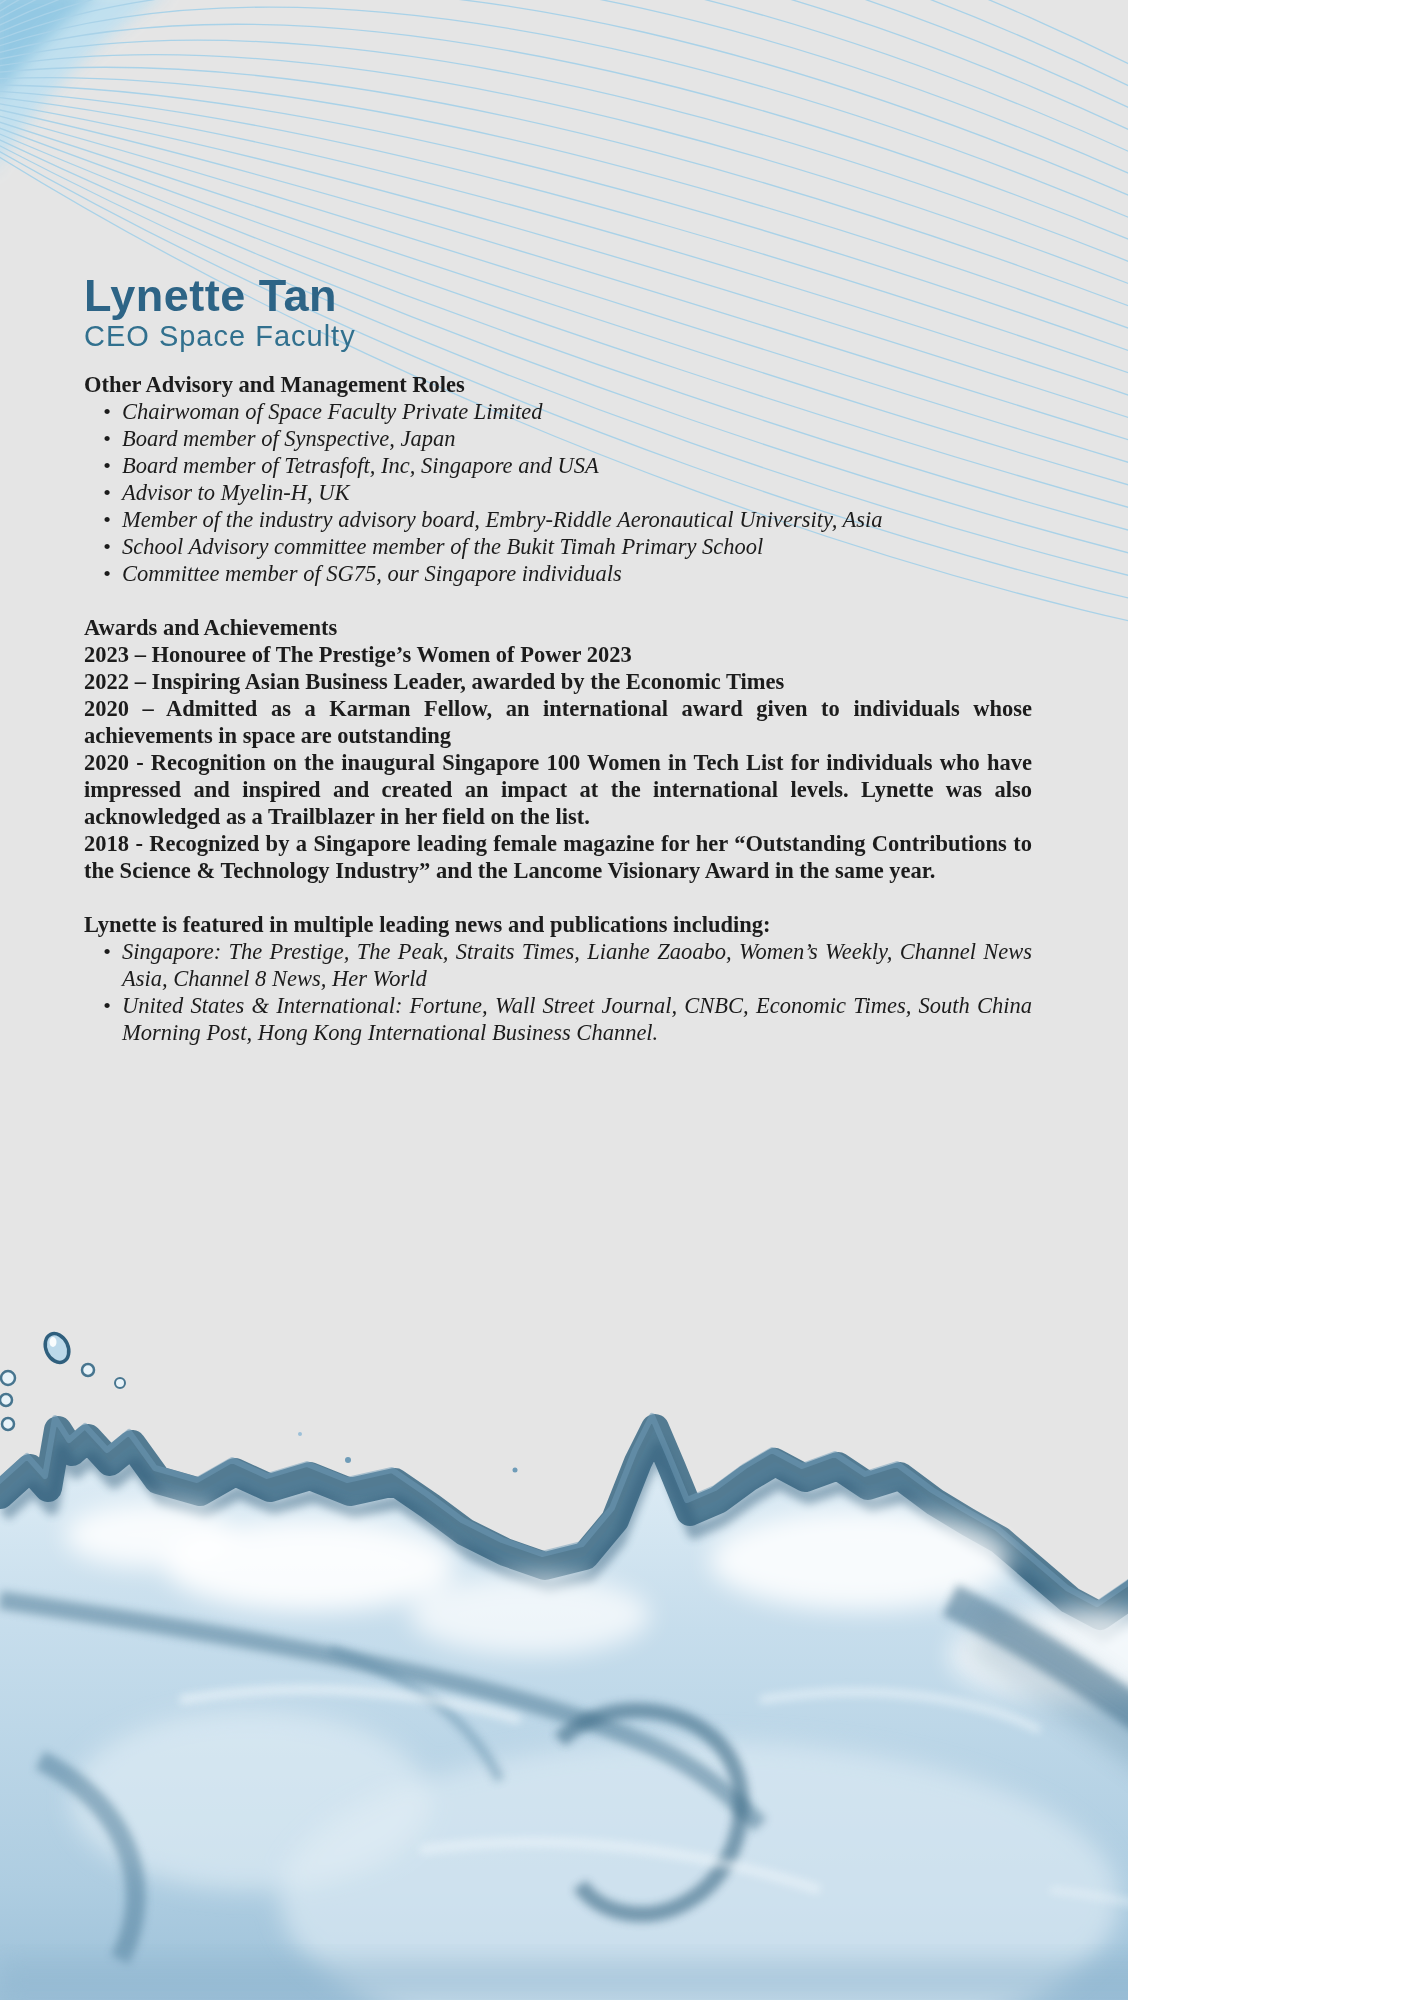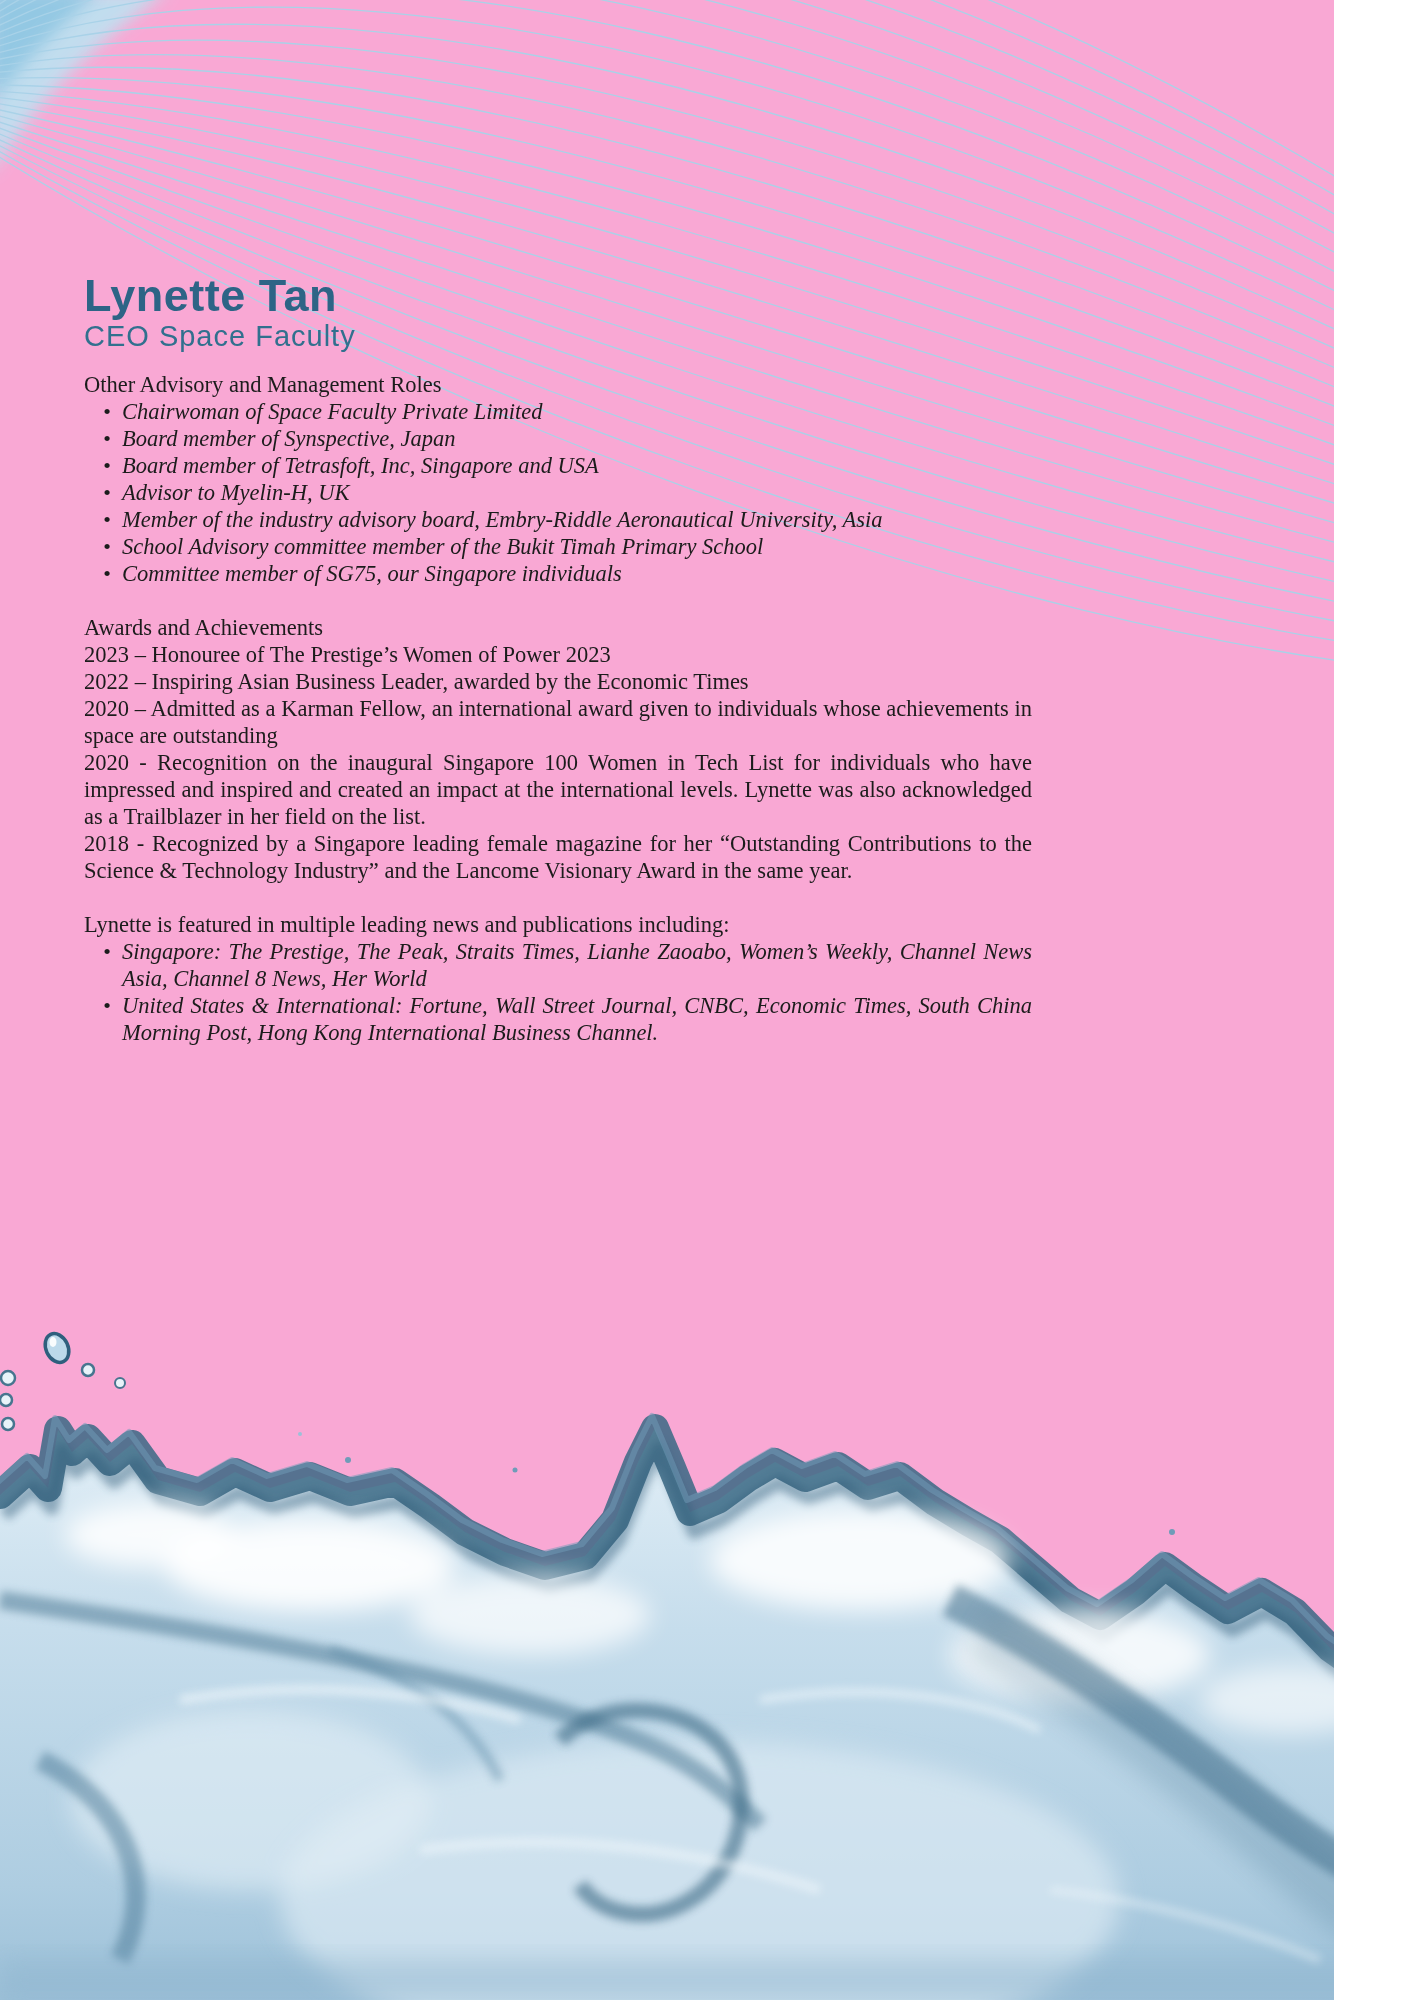--- a/index.html
+++ b/index.html
@@ -1,20 +1,20 @@
 <!DOCTYPE html>
 <html><head>
 <meta charset="utf-8">
 <style>
   html,body{margin:0;padding:0;background:#ffffff;}
   .page{
     position:relative;
-    width:1334px;height:2000px;
+    width:1128px;height:2000px;
     overflow:hidden;
-    background:#f9a8d4;
+    background:#e5e5e5;
     font-family:"Liberation Serif", serif;
   }
   
   .wave-decor{position:absolute;left:0;top:0;width:1414px;height:780px;pointer-events:none;}
   
   .name{
     position:absolute;left:84px;top:240px;
     font-family:"Liberation Sans", sans-serif;
     font-weight:700;font-size:45px;letter-spacing:.5px;
     color:#2d6486;
@@ -23,21 +23,21 @@
     position:absolute;left:84px;top:296px;
     font-family:"Liberation Sans", sans-serif;
     font-weight:400;font-size:29px;letter-spacing:1px;
     color:#31708e;
   }
   
   .content{
     position:absolute;left:84px;top:371px;width:948px;
     font-size:22.5px;line-height:27px;color:#1c1c1c;
   }
-  .content p{margin:0;}
+  .content p{margin:0;font-weight:bold;}
   .sec-heading{margin:0;}
   ul.blist{margin:0;padding:0;list-style:none;}
   ul.blist li{position:relative;padding-left:38px;font-style:italic;}
   ul.blist li::before{
     content:"\2022";
     position:absolute;left:19px;top:0;
     font-size:22px;color:#1c1c1c;
   }
   .gap{height:27px;}
   .just{text-align:justify;}

